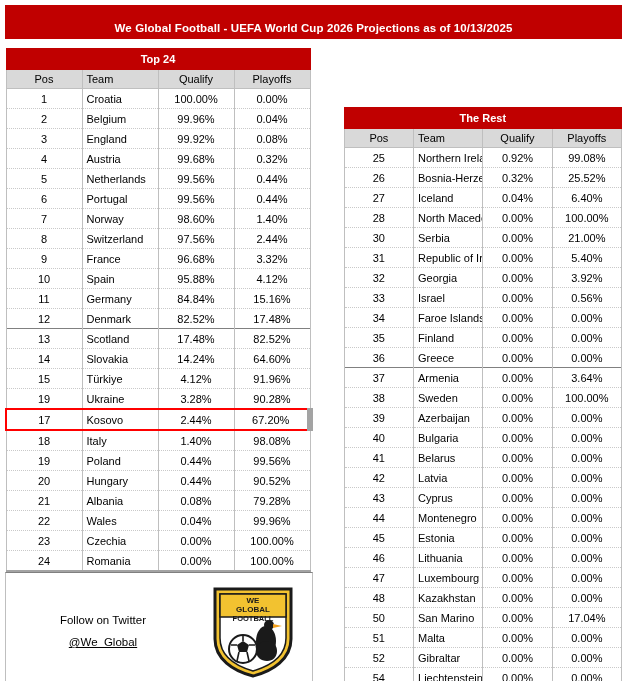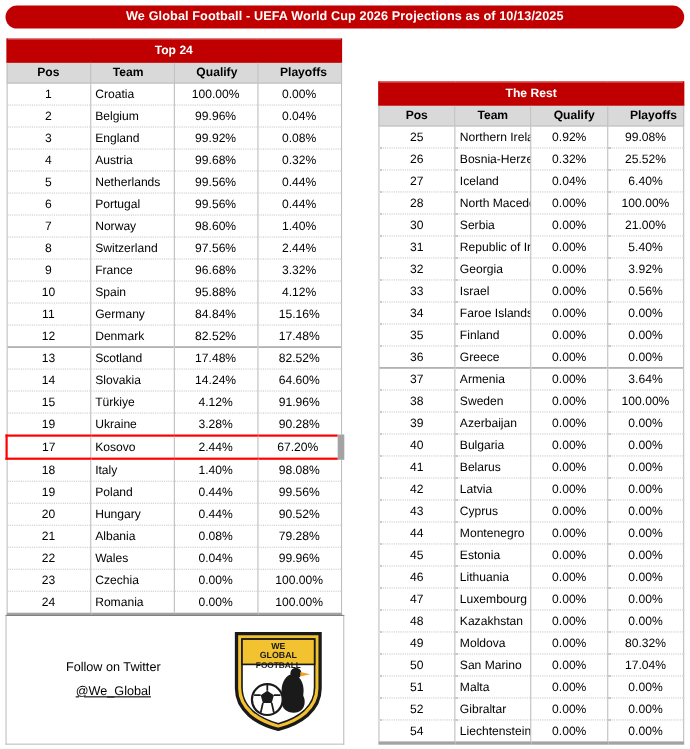--- a/index.html
+++ b/index.html
@@ -22,23 +22,22 @@
     box-sizing: border-box;
     padding: 5px 5px 0 5px;
   }
   
   .title-bar {
     background: #c00000;
     color: #ffffff;
     text-align: center;
     font-weight: bold;
     font-size: 11.5px;
-    padding: 4px 0 5px 0;
+    padding: 17px 0 5px 0;
     letter-spacing: 0.1px;
-    border-radius: 11px;
   }
   
   .tables {
     display: flex;
     margin-top: 9px;
     align-items: flex-end;
   }
   .col-left { width: 308px; }
   .col-gap  { width: 3px; }
   .col-right { width: 308px; margin-left: 28px; }
@@ -52,23 +51,23 @@
     background: #c00000;
     color: #ffffff;
     font-weight: bold;
     font-size: 11px;
     text-align: center;
     padding: 4px 0 4px 0;
     border: 1px solid #c00000;
   }
   thead.colhead td {
     background: #d9d9d9;
-    font-weight: bold;
+    font-weight: normal;
     font-size: 11px;
-    padding: 3px 20px;
+    padding: 3px 4px;
     border: 1px solid #bfbfbf;
     border-top: 1px solid #808080;
   }
   tbody td {
     border-left: 1px solid #bfbfbf;
     border-right: 1px solid #bfbfbf;
     border-bottom: 1px dotted #c9c9c9;
     padding: 2px 4px;
     font-size: 11px;
     height: 15px;
@@ -475,26 +474,20 @@
               <td class="c-qual">0.00%</td>
               <td class="c-play">0.00%</td>
             </tr>
             <tr>
               <td class="c-pos">48</td>
               <td class="c-team">Kazakhstan</td>
               <td class="c-qual">0.00%</td>
               <td class="c-play">0.00%</td>
             </tr>
             <tr>
-              <td class="c-pos">49</td>
-              <td class="c-team">Moldova</td>
-              <td class="c-qual">0.00%</td>
-              <td class="c-play">80.32%</td>
-            </tr>
-            <tr>
               <td class="c-pos">50</td>
               <td class="c-team">San Marino</td>
               <td class="c-qual">0.00%</td>
               <td class="c-play">17.04%</td>
             </tr>
             <tr>
               <td class="c-pos">51</td>
               <td class="c-team">Malta</td>
               <td class="c-qual">0.00%</td>
               <td class="c-play">0.00%</td>

